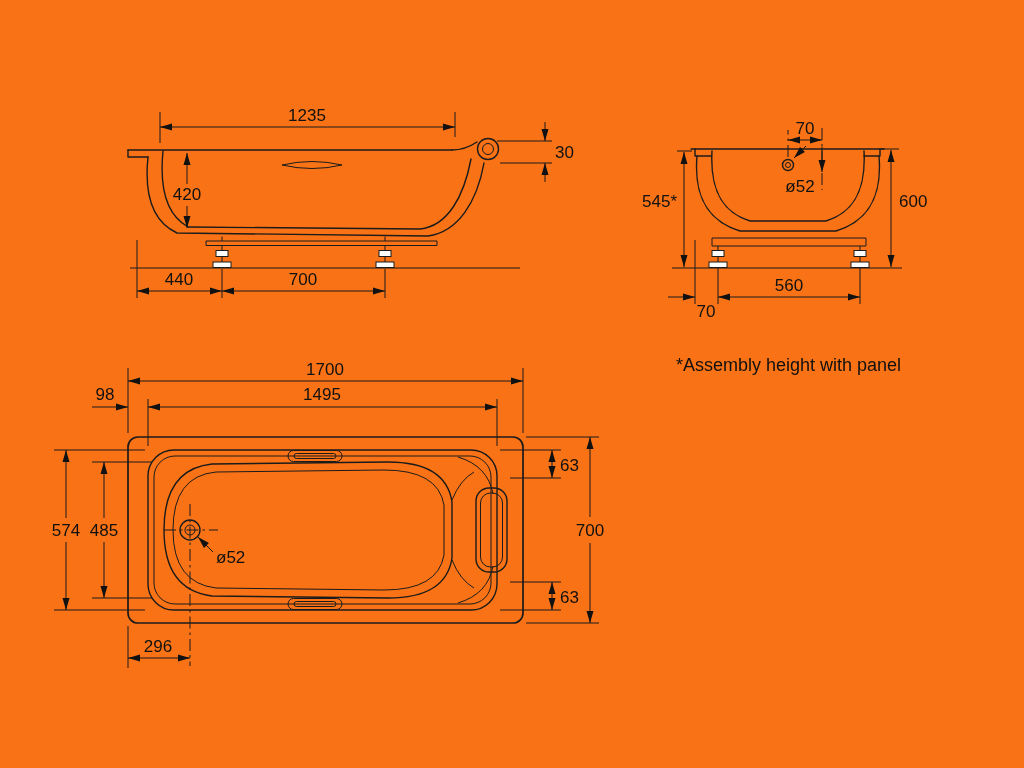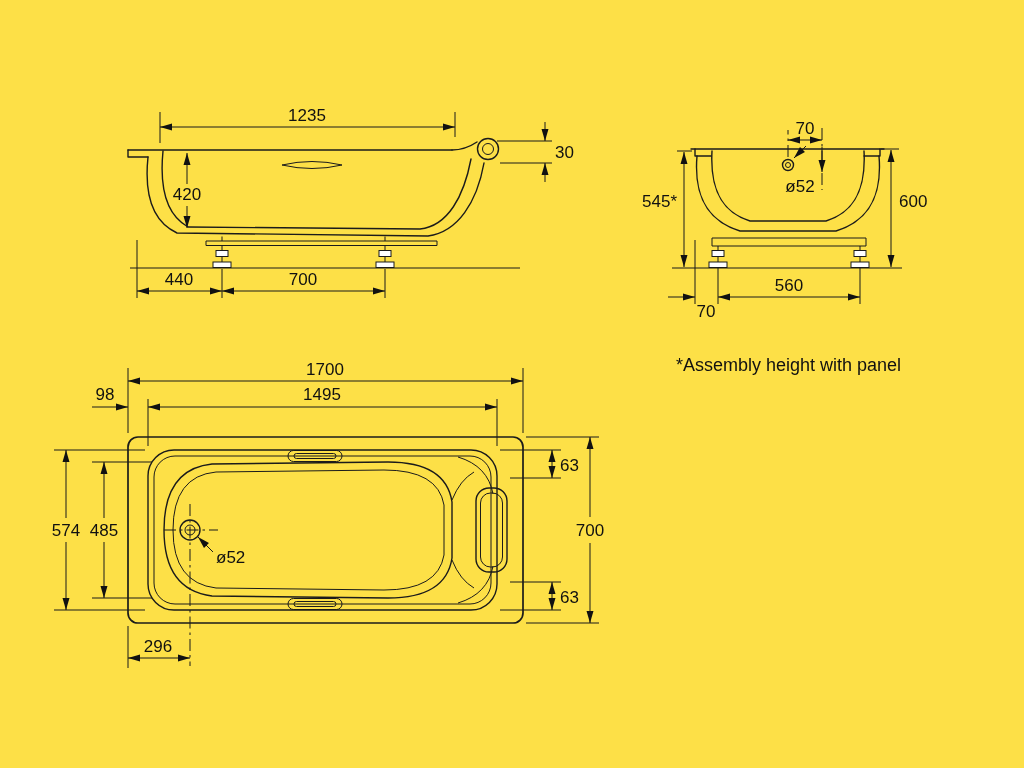--- a/index.html
+++ b/index.html
@@ -1,16 +1,16 @@
 <!DOCTYPE html>
 <html><head>
 <meta charset="utf-8">
 <style>
   html,body{margin:0;padding:0;background:#fff;}
-  .canvas{position:relative;width:1024px;height:768px;background:#fde047;overflow:hidden;
+  .canvas{position:relative;width:1024px;height:768px;background:#f97316;overflow:hidden;
           font-family:"Liberation Sans",sans-serif;}
   svg{display:block;}
   .draw{fill:none;stroke:#1b1b1b;stroke-width:1.4;stroke-linecap:round;stroke-linejoin:round;}
   .heavy{fill:none;stroke:#1b1b1b;stroke-width:1.7;}
   .mid{fill:none;stroke:#1b1b1b;stroke-width:1.2;}
   .thin{fill:none;stroke:#1b1b1b;stroke-width:1;}
   .dim{fill:none;stroke:#1b1b1b;stroke-width:1;}
   .cl{fill:none;stroke:#1b1b1b;stroke-width:1;stroke-dasharray:12 4 2.5 4;}
   .part{fill:#fff;stroke:#1b1b1b;stroke-width:1;}
   .dtxt{font-family:"Liberation Sans",sans-serif;font-size:17px;fill:#111;text-anchor:middle;}

